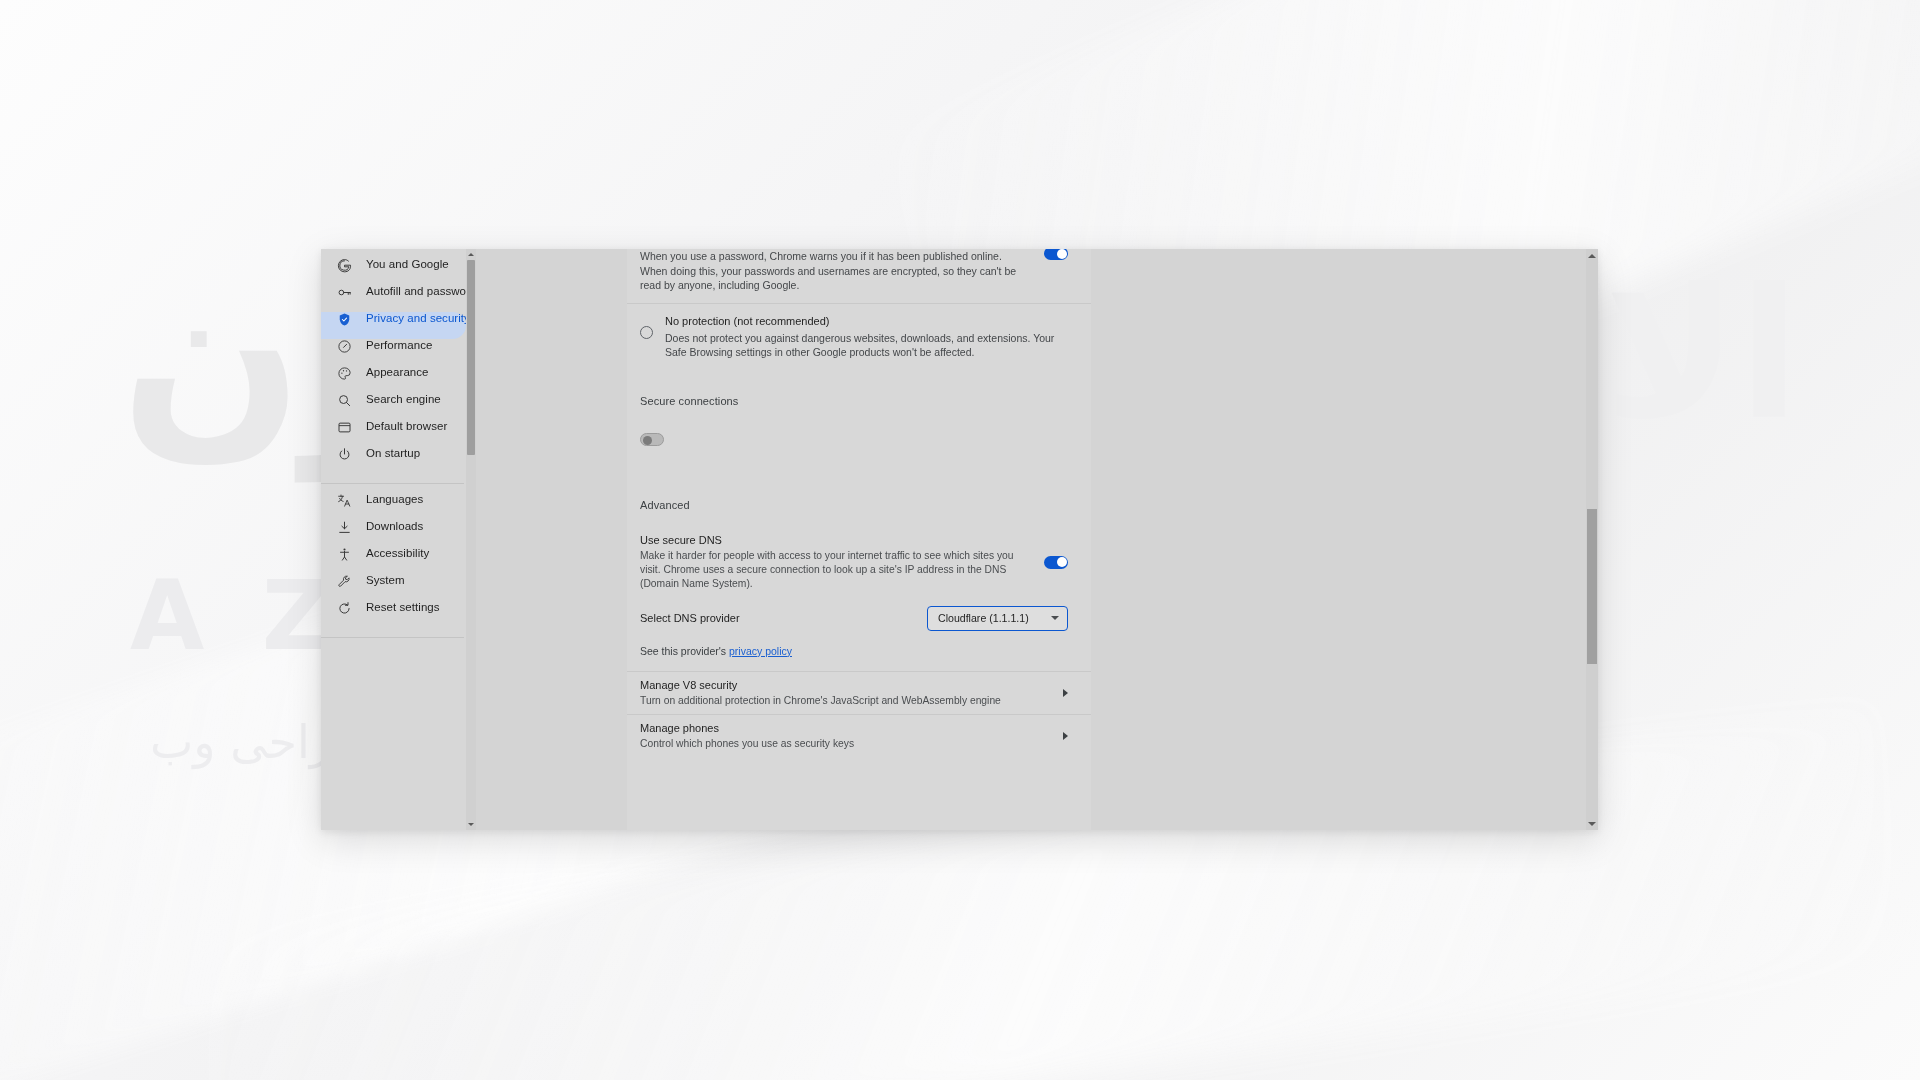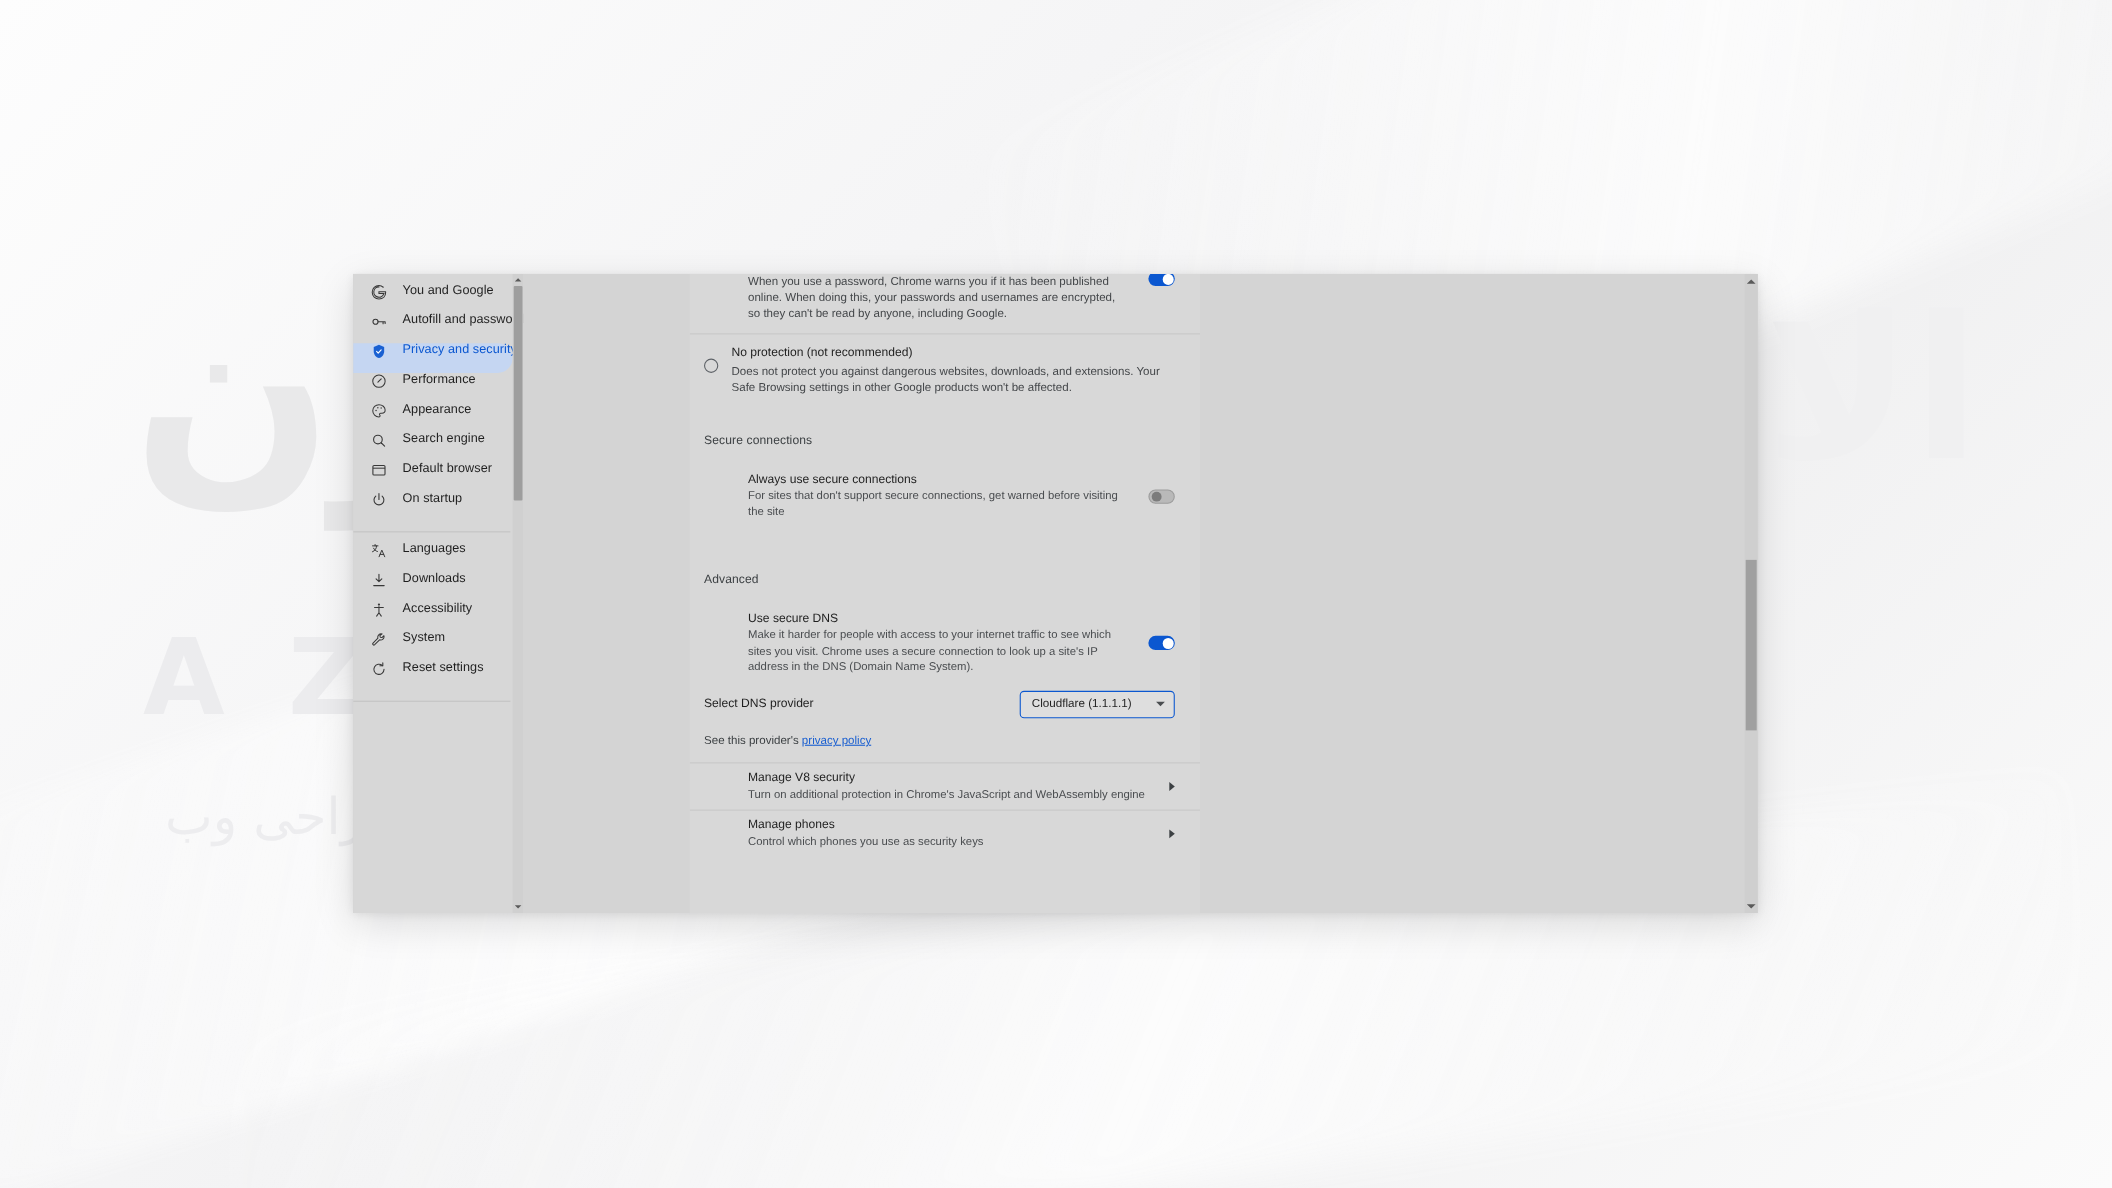--- a/index.html
+++ b/index.html
@@ -259,21 +259,21 @@
     letter-spacing: .1px;
   }
 
   .setting-row {
     display: flex;
     align-items: center;
     padding: 6px 23px 6px 13px;
     min-height: 34px;
     cursor: pointer;
   }
-  .setting-main { flex: 1; padding-right: 18px; margin-left: 40px; }
+  .setting-main { flex: 1; padding-right: 18px; }
   .setting-title {
     font-size: 11px;
     color: #1f1f1f;
     line-height: 15px;
     margin-bottom: 1px;
   }
   .setting-sub {
     font-size: 10.3px;
     color: #4a4d50;
     line-height: 14.2px;
@@ -584,24 +584,20 @@
             <span class="radio"></span>
             <div class="radio-body">
               <div class="radio-title">No protection (not recommended)</div>
               <div class="para">Does not protect you against dangerous websites, downloads, and extensions. Your Safe Browsing settings in other Google products won't be affected.</div>
             </div>
           </div>
 
           <div class="section-head">Secure connections</div>
 
           <div class="setting-row">
-            <div class="setting-main">
-              <div class="setting-title">Always use secure connections</div>
-              <div class="setting-sub">For sites that don't support secure connections, get warned before visiting the site</div>
-            </div>
             <div class="toggle off">
               <span class="knob"></span>
             </div>
           </div>
 
           <div class="section-head" style="margin-top:42px;margin-bottom:16px;">Advanced</div>
 
           <div class="setting-row">
             <div class="setting-main">
               <div class="setting-title">Use secure DNS</div>

